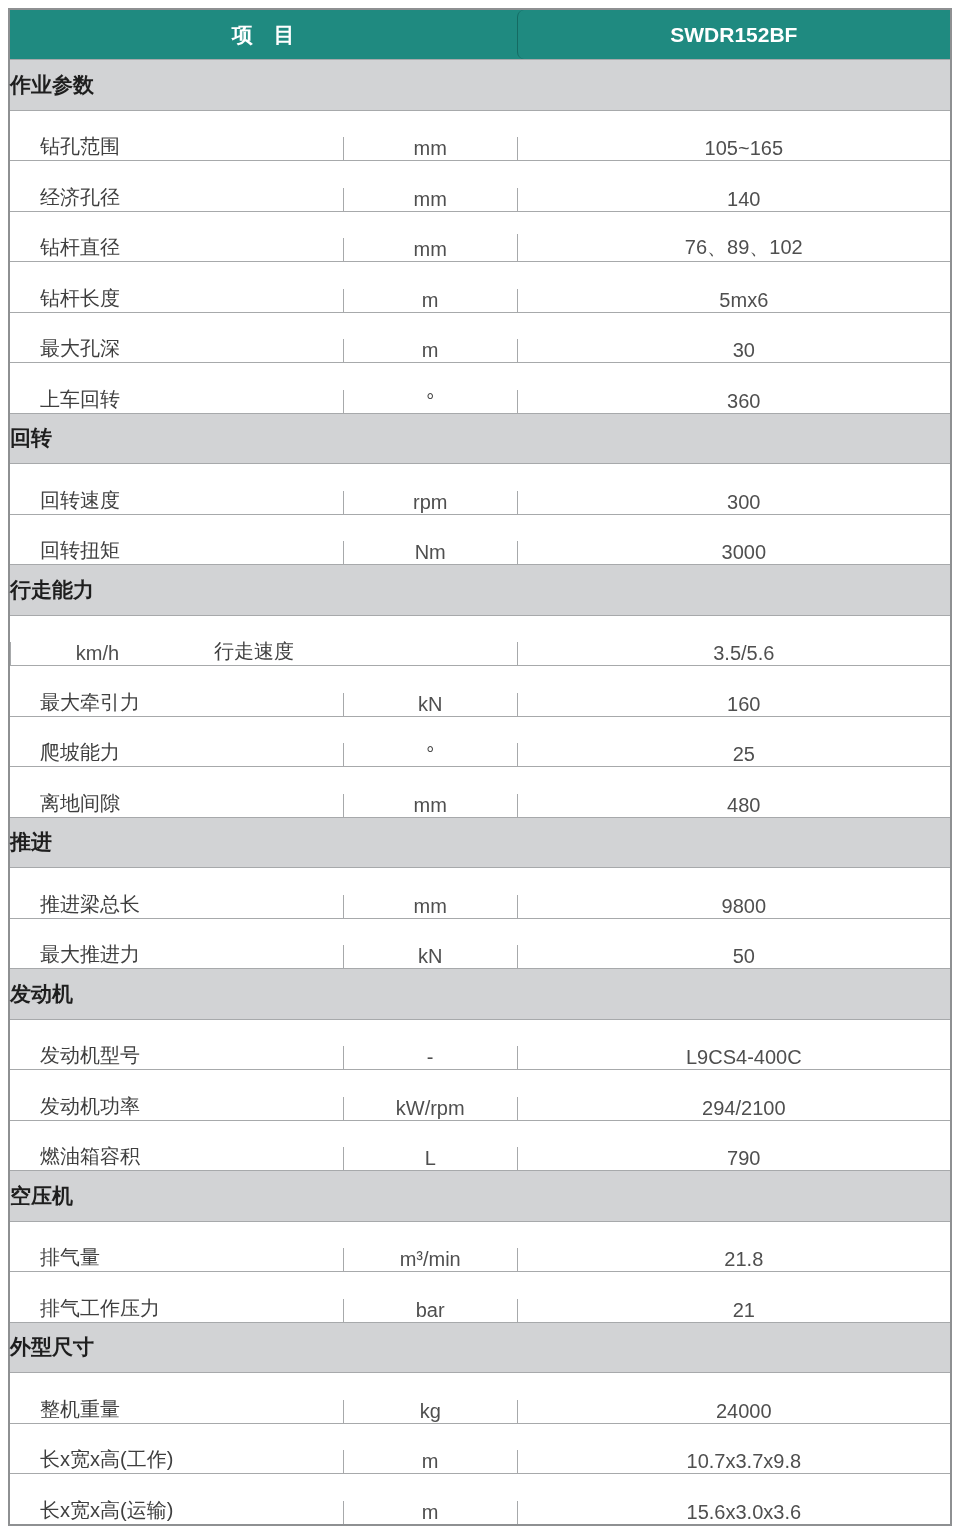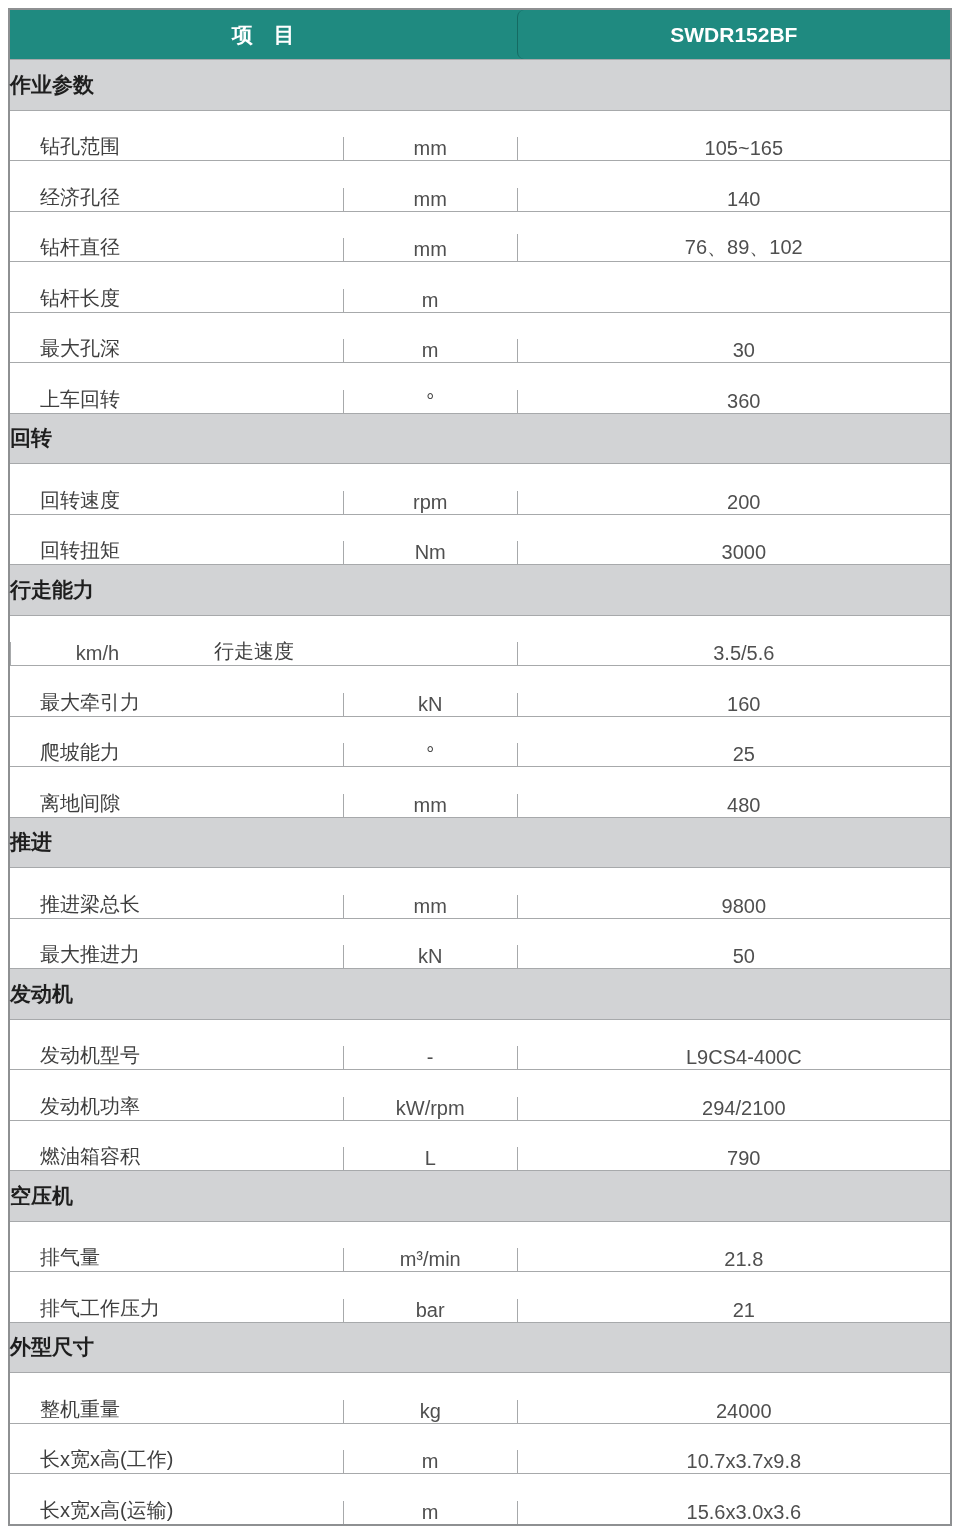--- a/index.html
+++ b/index.html
@@ -107,38 +107,39 @@
           <div class="cell c3">140</div>
         </div>
         <div class="data-row">
           <div class="cell c1">钻杆直径</div>
           <div class="cell c2">mm</div>
           <div class="cell c3">76、89、102</div>
         </div>
         <div class="data-row">
           <div class="cell c1">钻杆长度</div>
           <div class="cell c2">m</div>
+          <div class="cell c3">5mx6</div>
         </div>
         <div class="data-row">
           <div class="cell c1">最大孔深</div>
           <div class="cell c2">m</div>
           <div class="cell c3">30</div>
         </div>
         <div class="data-row">
           <div class="cell c1">上车回转</div>
           <div class="cell c2">°</div>
           <div class="cell c3">360</div>
         </div>
         <div class="section-band">
           <div class="section-title">回转</div>
         </div>
         <div class="data-row">
           <div class="cell c1">回转速度</div>
           <div class="cell c2">rpm</div>
-          <div class="cell c3">200</div>
+          <div class="cell c3">300</div>
         </div>
         <div class="data-row">
           <div class="cell c1">回转扭矩</div>
           <div class="cell c2">Nm</div>
           <div class="cell c3">3000</div>
         </div>
         <div class="section-band">
           <div class="section-title">行走能力</div>
         </div>
         <div class="data-row">

